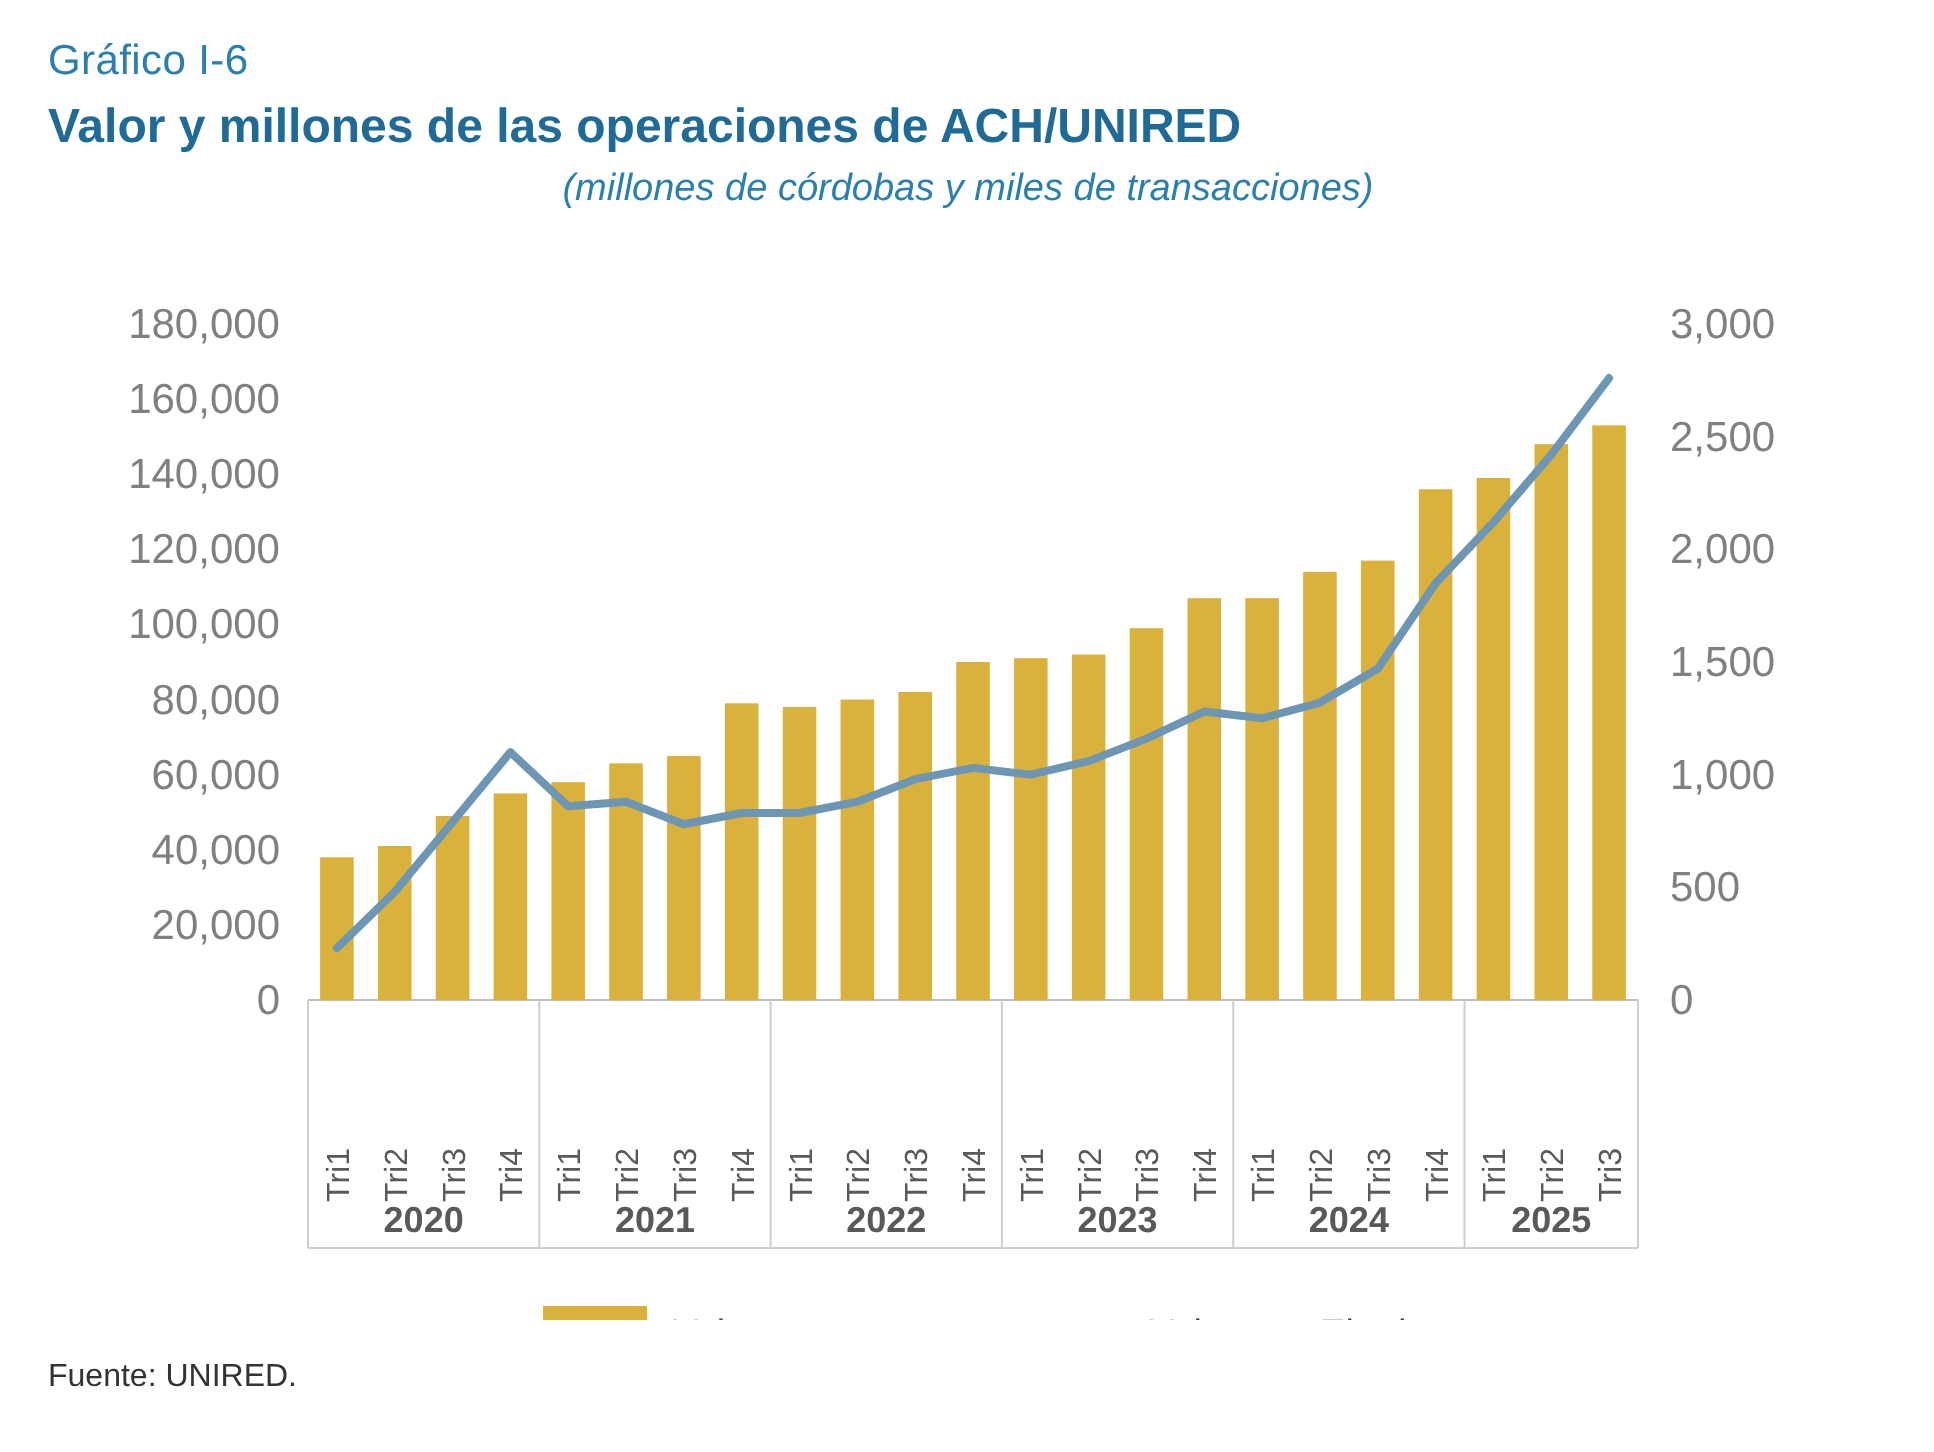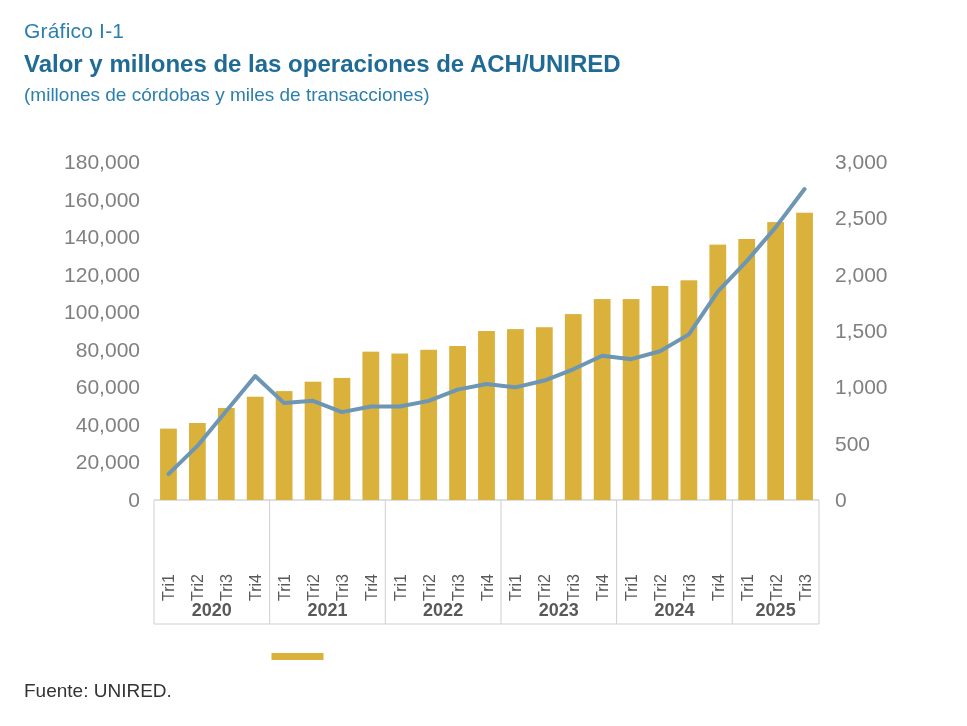--- a/index.html
+++ b/index.html
@@ -35,23 +35,25 @@
   }
   .chart-title {
     font-size: 24px;
     font-weight: bold;
     color: #1f6b96;
     line-height: 32px;
     margin-top: 4px;
   }
   .chart-subtitle {
     font-size: 19px;
+    font-style: italic;
     color: #2b7fae;
     line-height: 26px;
     margin-top: 2px;
+    text-align: center;
   }
 
   
   .plot-wrap {
     position: absolute;
     left: 24px;
     top: 140px;
     width: 920px;
     height: 520px;
   }
@@ -65,21 +67,21 @@
   svg.chart-svg {
     position: absolute;
     left: 0;
     top: 0;
   }
 
   .source {
     position: absolute;
     left: 24px;
     top: 680px;
-    font-size: 19px;
+    font-size: 16px;
     color: #333333;
   }
 
   text {
     font-family: "Liberation Sans", sans-serif;
   }
   .axis-label {
     font-size: 21px;
     fill: #808080;
   }
@@ -96,21 +98,21 @@
     font-size: 19px;
     fill: #404040;
   }
 </style>
 </head>
 <body>
 
 <div class="page">
 
   <div class="header">
-    <div class="chart-number">Gráfico I-1</div>
+    <div class="chart-number">Gráfico I-6</div>
     <div class="chart-title">Valor y millones de las operaciones de ACH/UNIRED</div>
     <div class="chart-subtitle">(millones de córdobas y miles de transacciones)</div>
   </div>
 
   <div class="plot-wrap">
     <div class="plot-inner">
       <svg class="chart-svg" id="chart-svg" width="920" height="520" viewBox="0 0 920 520">
           <text x="116" y="367" text-anchor="end" class="axis-label" fill="#808080">0</text>
           <text x="116" y="329.44444444444446" text-anchor="end" class="axis-label" fill="#808080">20,000</text>
           <text x="116" y="291.8888888888889" text-anchor="end" class="axis-label" fill="#808080">40,000</text>

